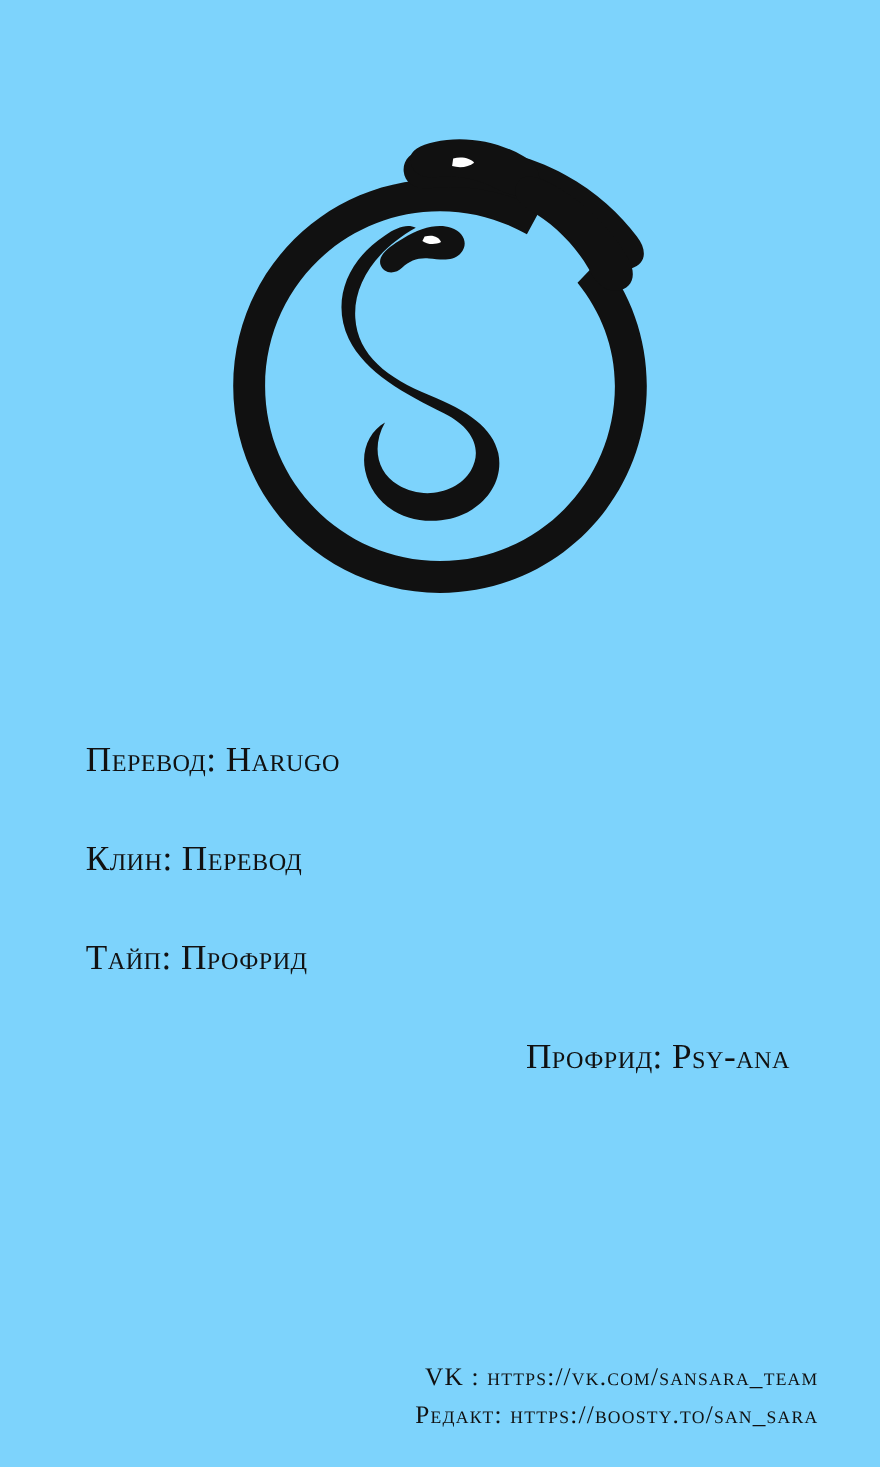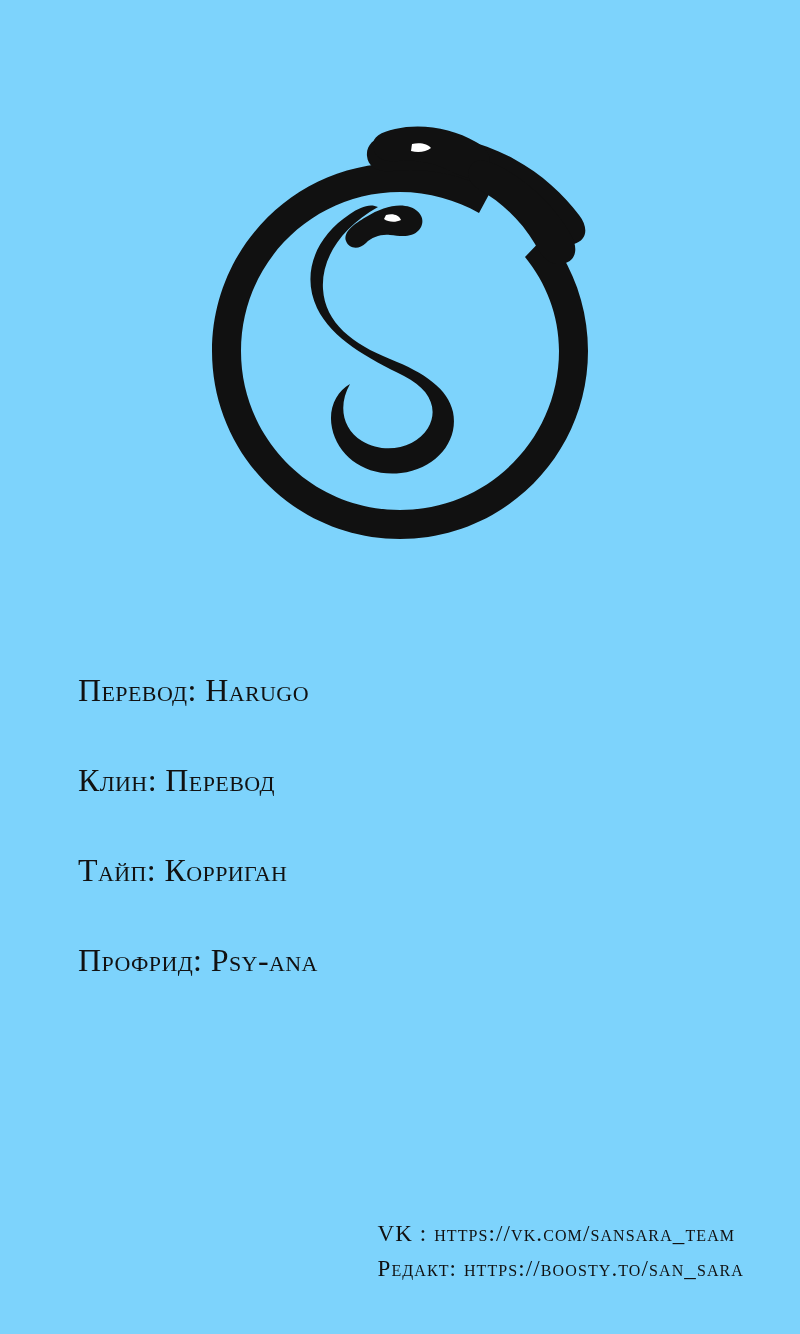--- a/index.html
+++ b/index.html
@@ -48,28 +48,29 @@
     font-size: 32px;
     line-height: 1.16;
     letter-spacing: 0.4px;
     margin-bottom: 53px;
     color: #111111;
     font-variant: small-caps;
     white-space: nowrap;
   }
   .credit-line:last-child {
     margin-bottom: 0;
+    text-align: right;
   }
 
   
   .footer {
     position: absolute;
     right: 56px;
-    bottom: 48px;
-    text-align: left;
+    bottom: 30px;
+    text-align: right;
   }
   .footer-line {
     font-size: 23px;
     line-height: 1.5;
     letter-spacing: 1.1px;
     color: #111111;
     font-variant: small-caps;
     white-space: nowrap;
   }
 </style>
@@ -147,21 +148,21 @@
                  C153,121 164,113 176,106 Z"></path>
 
         <path d="M196,104 C203,102 209,104 211,109 C205,112 198,111 194,108 Z" fill="#ffffff"></path>
       </g>
     </svg>
   </div>
 
   <div class="credits">
     <div class="credit-line">Перевод: Harugo</div>
     <div class="credit-line">Клин: Перевод</div>
-    <div class="credit-line">Тайп: Корриган</div>
+    <div class="credit-line">Тайп: Профрид</div>
     <div class="credit-line">Профрид: Psy-ana</div>
   </div>
 
   <div class="footer">
     <div class="footer-line">VK : https://vk.com/sansara_team</div>
     <div class="footer-line">Редакт: https://boosty.to/san_sara</div>
   </div>
 
 </div>
 

